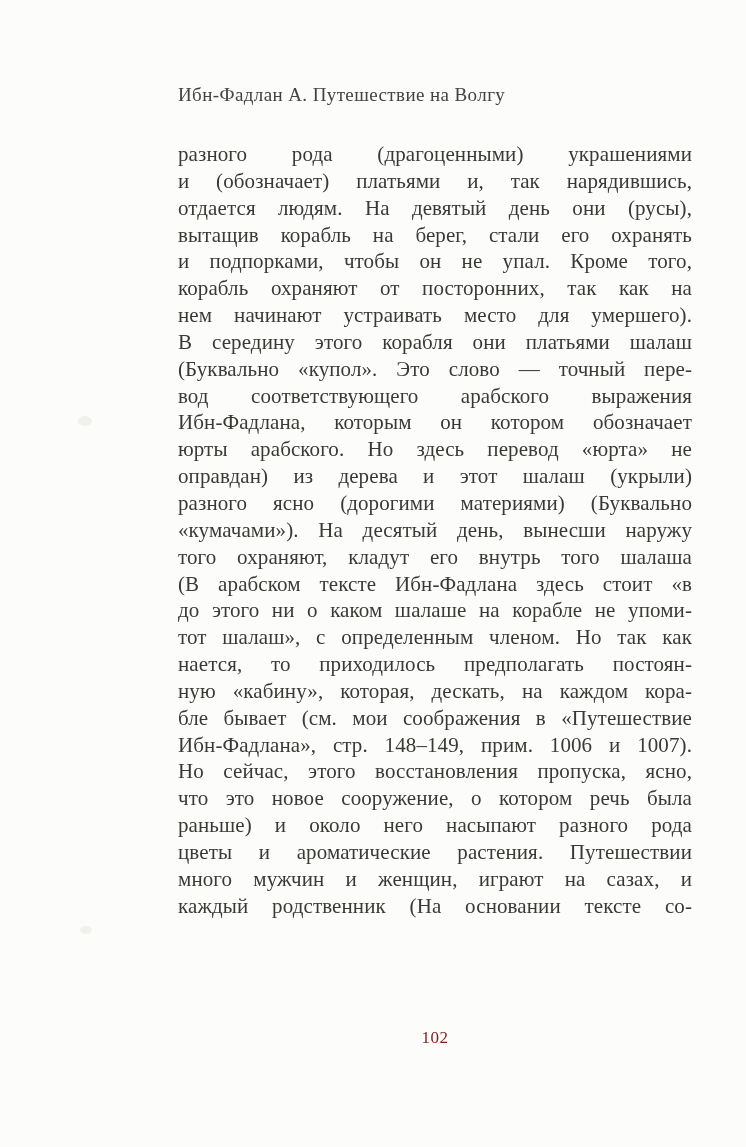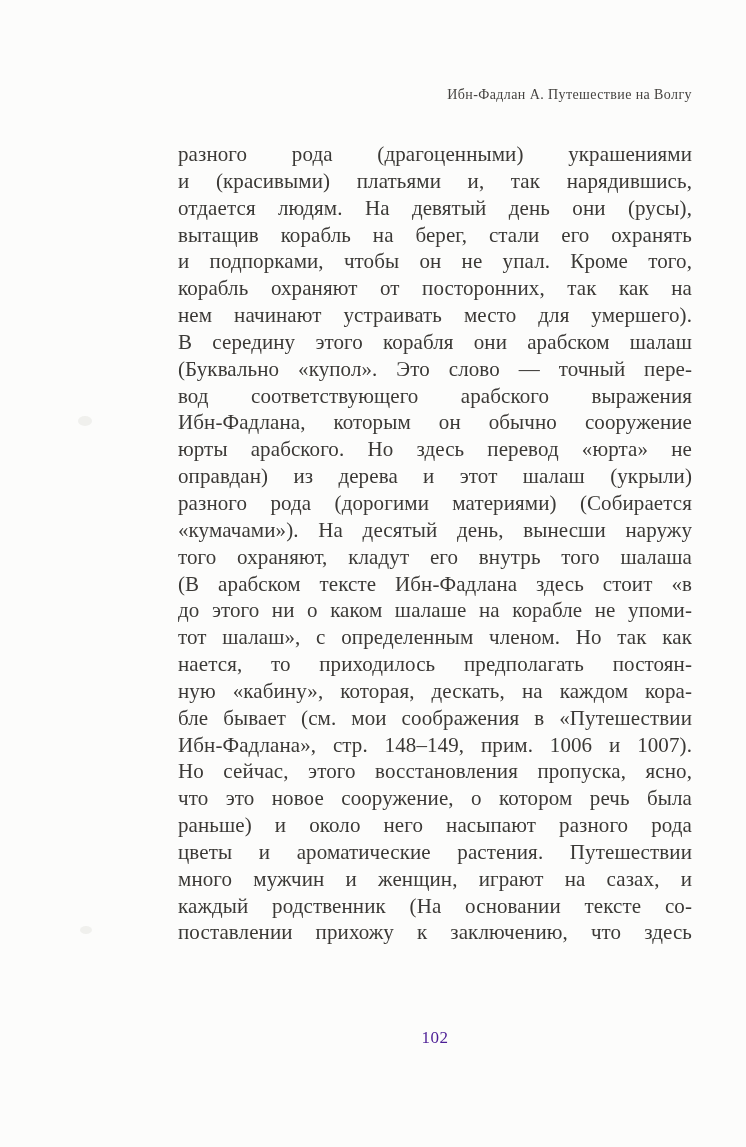--- a/index.html
+++ b/index.html
@@ -14,22 +14,22 @@
     background: #fcfcfb;
     font-family: "Liberation Serif", serif;
     color: #3b3936;
     overflow: hidden;
   }
   .running-header {
     position: absolute;
     left: 178px;
     top: 84px;
     width: 514px;
-    text-align: right;
-    font-size: 14px;
+    text-align: left;
+    font-size: 19px;
     line-height: 22px;
     letter-spacing: 0.4px;
     color: #454340;
   }
   .body-text {
     position: absolute;
     left: 178px;
     top: 141px;
     width: 514px;
     font-size: 21px;
@@ -45,67 +45,66 @@
   
   .text-line::after { content: ""; display: inline-block; width: 100%; }
   .text-line { white-space: normal; }
   .page-number {
     position: absolute;
     left: 178px;
     top: 1028px;
     width: 514px;
     text-align: center;
     font-size: 17px;
-    color: #4c1d95;
+    color: #7f1d1d;
     letter-spacing: 0.5px;
   }
   .speck {
     position: absolute;
     border-radius: 50%;
     background: #f0f0ed;
   }
   .speck-1 { left: 78px; top: 416px; width: 14px; height: 10px; }
   .speck-2 { left: 80px; top: 926px; width: 12px; height: 8px; }
 </style>
 </head>
 <body>
 
 <div class="page">
   <div class="running-header">Ибн-Фадлан А. Путешествие на Волгу</div>
 
   <div class="body-text">
       <div class="text-line">разного рода (драгоценными) украшениями</div>
-      <div class="text-line">и (красивыми) платьями и, так нарядившись,</div>
+      <div class="text-line">и (обозначает) платьями и, так нарядившись,</div>
       <div class="text-line">отдается людям. На девятый день они (русы),</div>
       <div class="text-line">вытащив корабль на берег, стали его охранять</div>
       <div class="text-line">и подпорками, чтобы он не упал. Кроме того,</div>
       <div class="text-line">корабль охраняют от посторонних, так как на</div>
       <div class="text-line">нем начинают устраивать место для умершего).</div>
-      <div class="text-line">В середину этого корабля они арабском шалаш</div>
+      <div class="text-line">В середину этого корабля они платьями шалаш</div>
       <div class="text-line">(Буквально «купол». Это слово — точный пере-</div>
       <div class="text-line">вод соответствующего арабского выражения</div>
-      <div class="text-line">Ибн-Фадлана, которым он обычно сооружение</div>
+      <div class="text-line">Ибн-Фадлана, которым он котором обозначает</div>
       <div class="text-line">юрты арабского. Но здесь перевод «юрта» не</div>
       <div class="text-line">оправдан) из дерева и этот шалаш (укрыли)</div>
-      <div class="text-line">разного рода (дорогими материями) (Собирается</div>
+      <div class="text-line">разного ясно (дорогими материями) (Буквально</div>
       <div class="text-line">«кумачами»). На десятый день, вынесши наружу</div>
       <div class="text-line">того охраняют, кладут его внутрь того шалаша</div>
       <div class="text-line">(В арабском тексте Ибн-Фадлана здесь стоит «в</div>
       <div class="text-line">до этого ни о каком шалаше на корабле не упоми-</div>
       <div class="text-line">тот шалаш», с определенным членом. Но так как</div>
       <div class="text-line">нается, то приходилось предполагать постоян-</div>
       <div class="text-line">ную «кабину», которая, дескать, на каждом кора-</div>
-      <div class="text-line">бле бывает (см. мои соображения в «Путешествии</div>
+      <div class="text-line">бле бывает (см. мои соображения в «Путешествие</div>
       <div class="text-line">Ибн-Фадлана», стр. 148–149, прим. 1006 и 1007).</div>
       <div class="text-line">Но сейчас, этого восстановления пропуска, ясно,</div>
       <div class="text-line">что это новое сооружение, о котором речь была</div>
       <div class="text-line">раньше) и около него насыпают разного рода</div>
       <div class="text-line">цветы и ароматические растения. Путешествии</div>
       <div class="text-line">много мужчин и женщин, играют на сазах, и</div>
       <div class="text-line">каждый родственник (На основании тексте со-</div>
-      <div class="text-line">поставлении прихожу к заключению, что здесь</div>
     </div>
 
   <div class="page-number">102</div>
 
   <div class="speck speck-1"></div>
   <div class="speck speck-2"></div>
 </div>
 
 </body></html>

